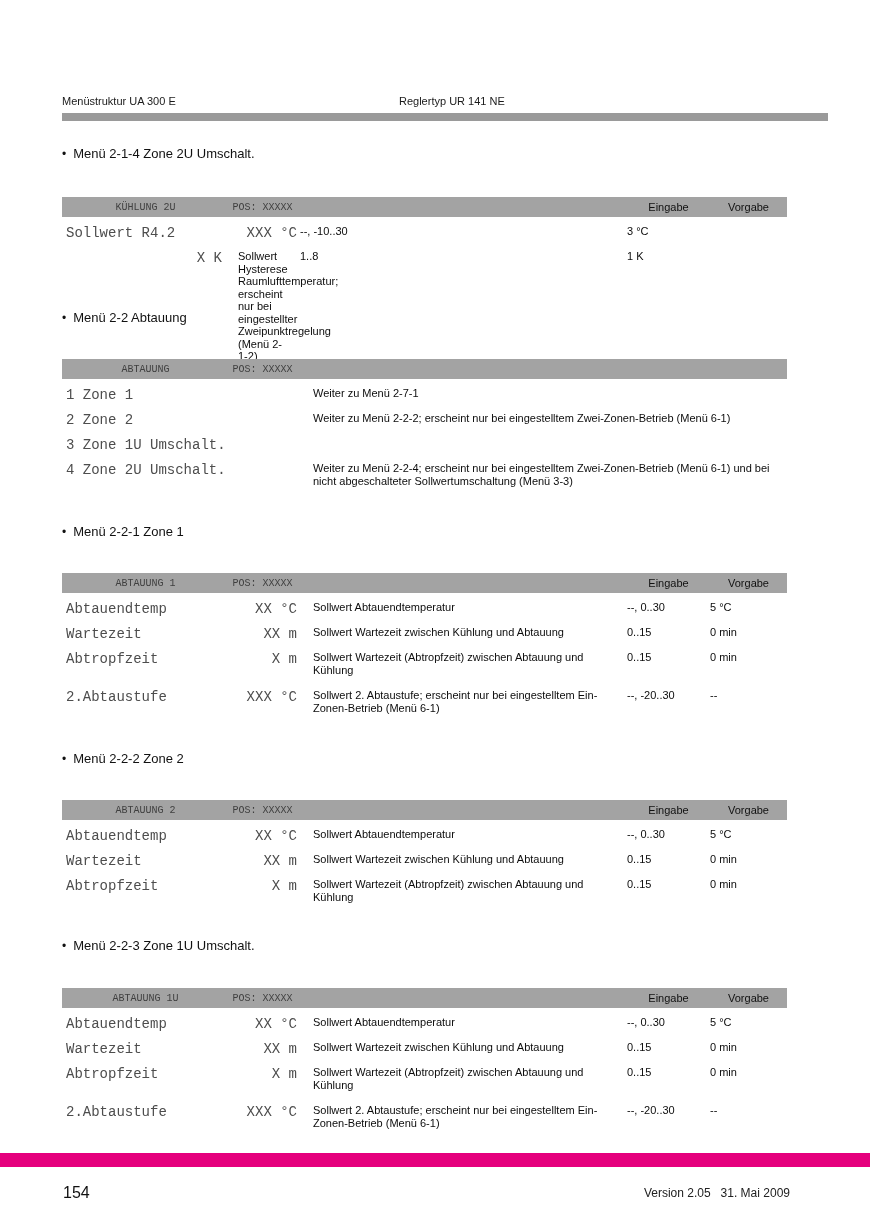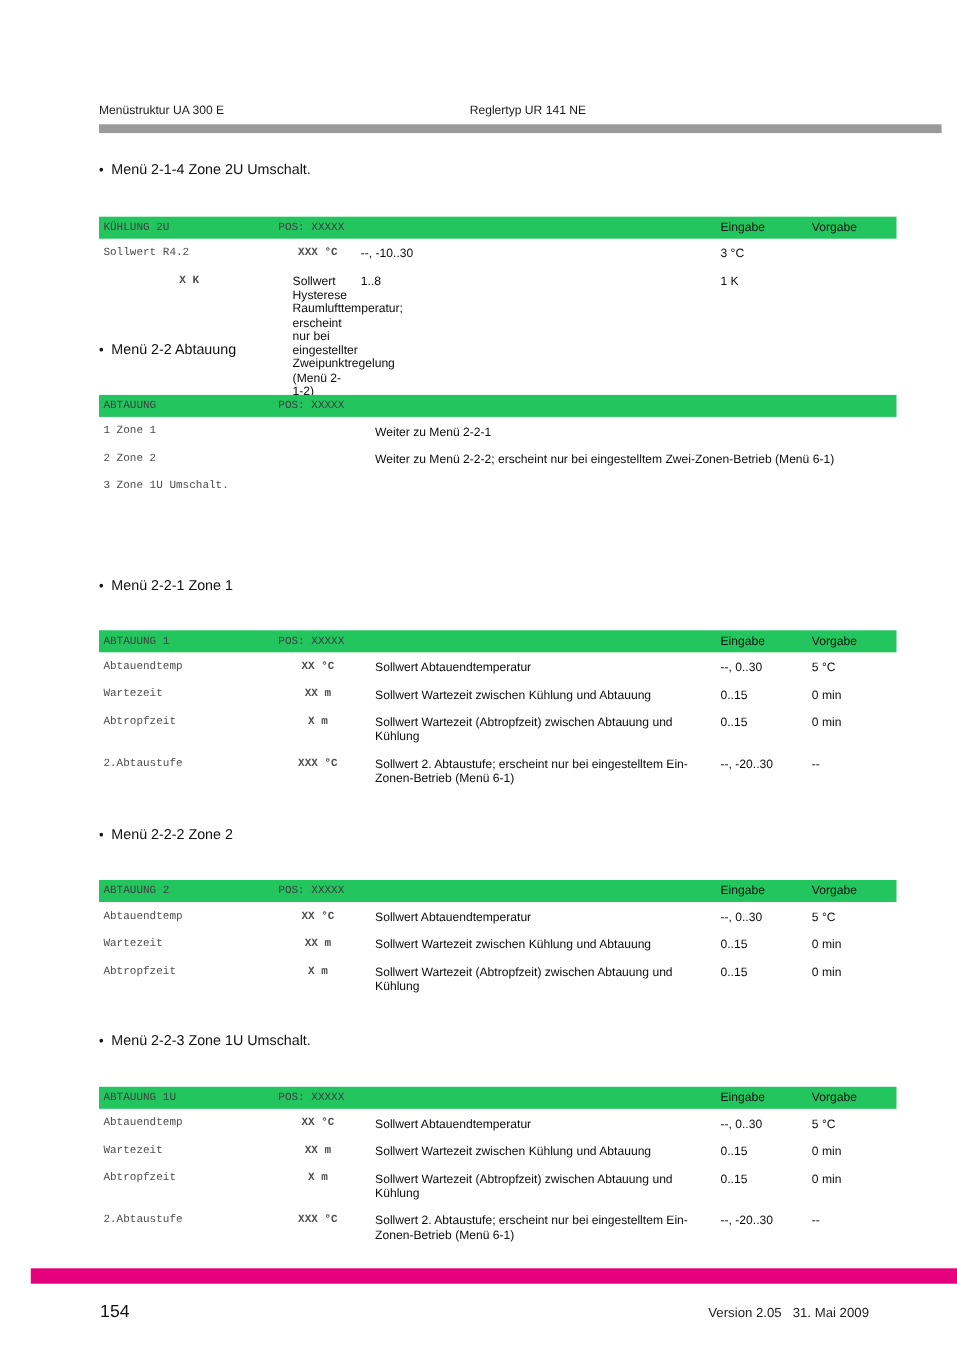--- a/index.html
+++ b/index.html
@@ -1,38 +1,38 @@
 <!DOCTYPE html>
 <html><head>
 <meta charset="utf-8">
 <style>
   html,body{margin:0;padding:0;background:#ffffff;}
   body{width:870px;height:1230px;position:relative;font-family:"Liberation Sans",sans-serif;color:#000;}
-  .abs{position:absolute;margin-left:28px;}
+  .abs{position:absolute;}
 
   
   .doc-header{font-size:11px;color:#1a1a1a;top:95px;}
   .hdr-left{left:62px;}
   .hdr-right{left:399px;}
   .top-rule{left:62px;top:113px;width:766px;height:8px;background:#9a9a9a;}
 
   
   .section-heading{left:62px;font-size:13px;line-height:14px;color:#111;display:flex;align-items:baseline;}
   .section-heading .bullet{font-size:12px;margin-right:7px;}
 
   
   .ptable{left:62px;width:725px;}
   .trow{display:grid;grid-template-columns:159px 75px 327px 83px 77px;padding-left:4px;box-sizing:border-box;}
-  .thead{background:#22c55e;height:20px;align-items:center;}
+  .thead{background:#a3a3a3;height:20px;align-items:center;text-align:center;}
   .thead .tname,.thead .tpos{font-family:"Liberation Mono","DejaVu Sans Mono",monospace;font-size:10px;color:#3f3f3f;white-space:pre;}
   .thead .col-label{font-size:11px;color:#111;}
   .tbody-row{min-height:25px;padding-top:8px;box-sizing:border-box;}
   .tbody-row.tall{min-height:38px;}
-  .cell-label,.cell-value{font-family:"Liberation Mono","DejaVu Sans Mono",monospace;font-size:10px;color:#4d4d4d;white-space:pre;}
-  .cell-value{text-align:center;padding-right:3px;font-weight:bold;}
+  .cell-label,.cell-value{font-family:"Liberation Mono","DejaVu Sans Mono",monospace;font-size:14px;color:#4d4d4d;white-space:pre;}
+  .cell-value{text-align:right;padding-right:3px;}
   .cell-desc{font-size:11px;line-height:12.5px;color:#0c0c0c;padding-left:13px;padding-right:9px;}
   .cell-desc.span3{grid-column:3/6;padding-right:0;}
   .cell-eingabe,.cell-vorgabe{font-size:11px;color:#0c0c0c;white-space:pre;}
 
   
   .bottom-bar{left:0;top:1153px;width:870px;height:14px;background:#e5007d;}
   .page-number{left:63px;top:1184px;font-size:16px;color:#111;}
   .version{right:80px;top:1186px;font-size:12px;color:#222;white-space:pre;}
 
   
@@ -83,30 +83,35 @@
   <div class="trow thead">
     <span class="tname">ABTAUUNG</span>
     <span class="tpos">POS: XXXXX</span>
     <span></span>
       <span></span>
       <span></span>
   </div>
   <div class="trow tbody-row">
     <span class="cell-label">1 Zone 1</span>
     <span class="cell-value"></span>
-    <span class="cell-desc span3">Weiter zu Menü 2-2-1</span>
+    <span class="cell-desc span3">Weiter zu Menü 2-7-1</span>
   </div>
   <div class="trow tbody-row">
     <span class="cell-label">2 Zone 2</span>
     <span class="cell-value"></span>
     <span class="cell-desc span3">Weiter zu Menü 2-2-2; erscheint nur bei eingestelltem Zwei-Zonen-Betrieb (Menü 6-1)</span>
   </div>
   <div class="trow tbody-row">
     <span class="cell-label">3 Zone 1U Umschalt.</span>
     <span class="cell-value"></span>
+  </div>
+  <div class="trow tbody-row tall">
+    <span class="cell-label">4 Zone 2U Umschalt.</span>
+    <span class="cell-value"></span>
+    <span class="cell-desc span3">Weiter zu Menü 2-2-4; erscheint nur bei eingestelltem Zwei-Zonen-Betrieb (Menü 6-1) und bei nicht abgeschalteter Sollwertumschaltung (Menü 3-3)</span>
   </div>
 </div>
 
 <div class="abs section-heading" id="sec2-h">
   <span class="bullet">•</span>
   <span>Menü 2-2-1 Zone 1</span>
 </div>
 <div class="abs ptable" id="sec2-t">
   <div class="trow thead">
     <span class="tname">ABTAUUNG 1</span>

